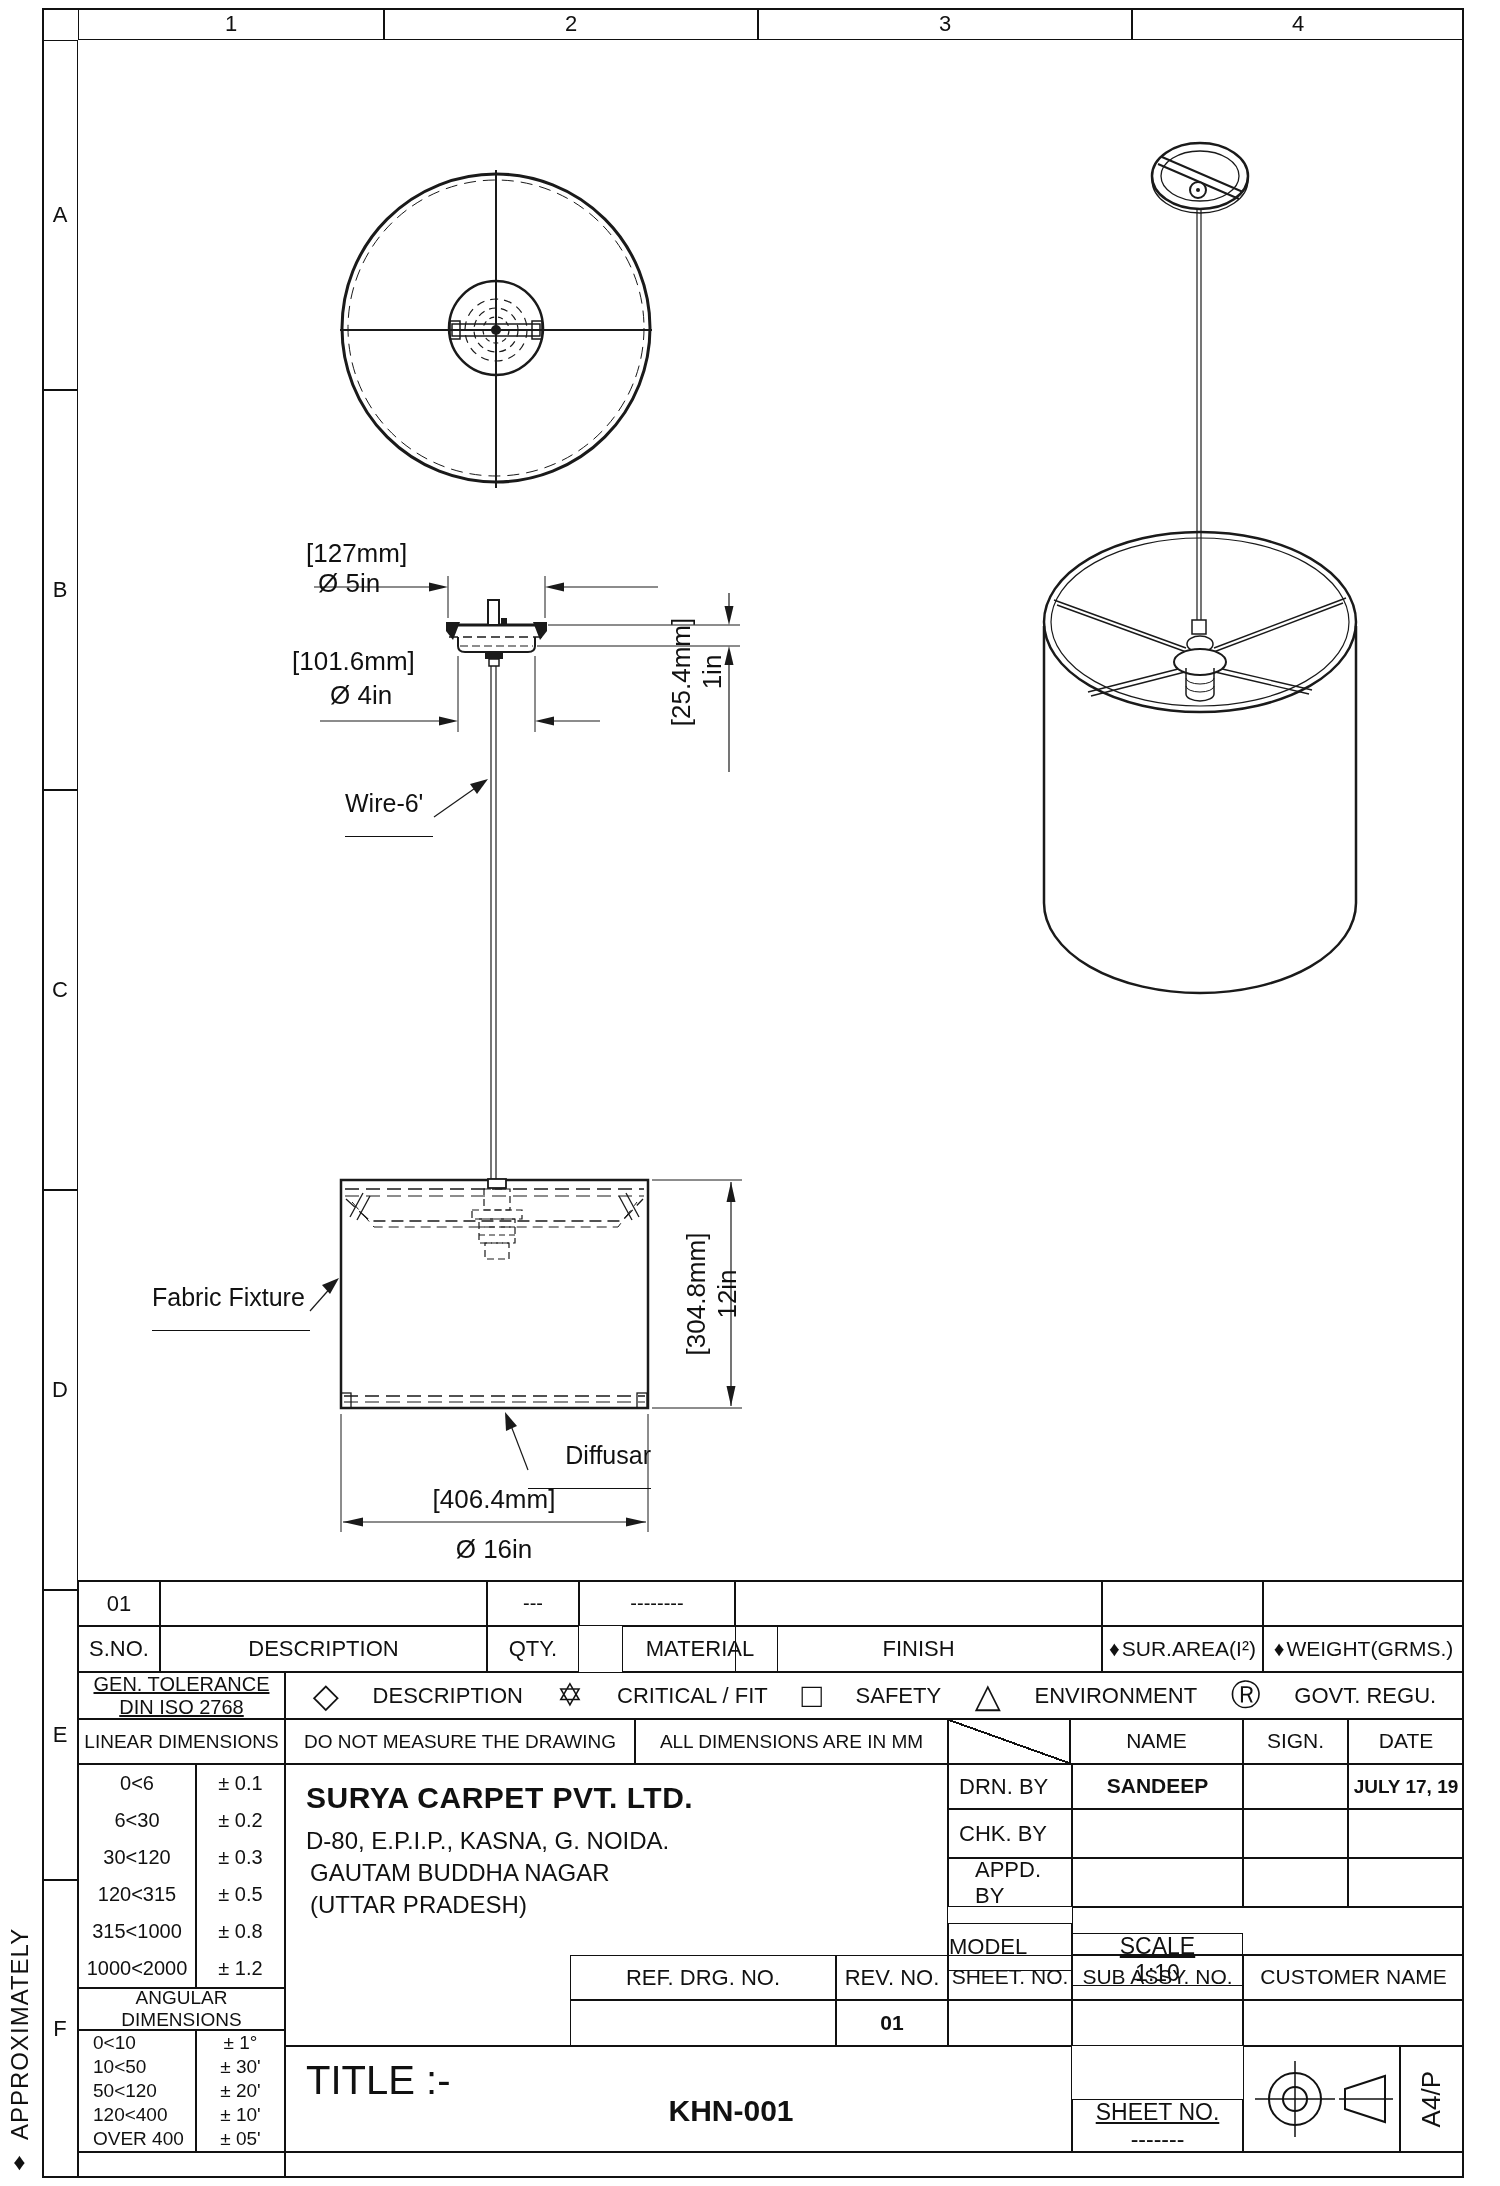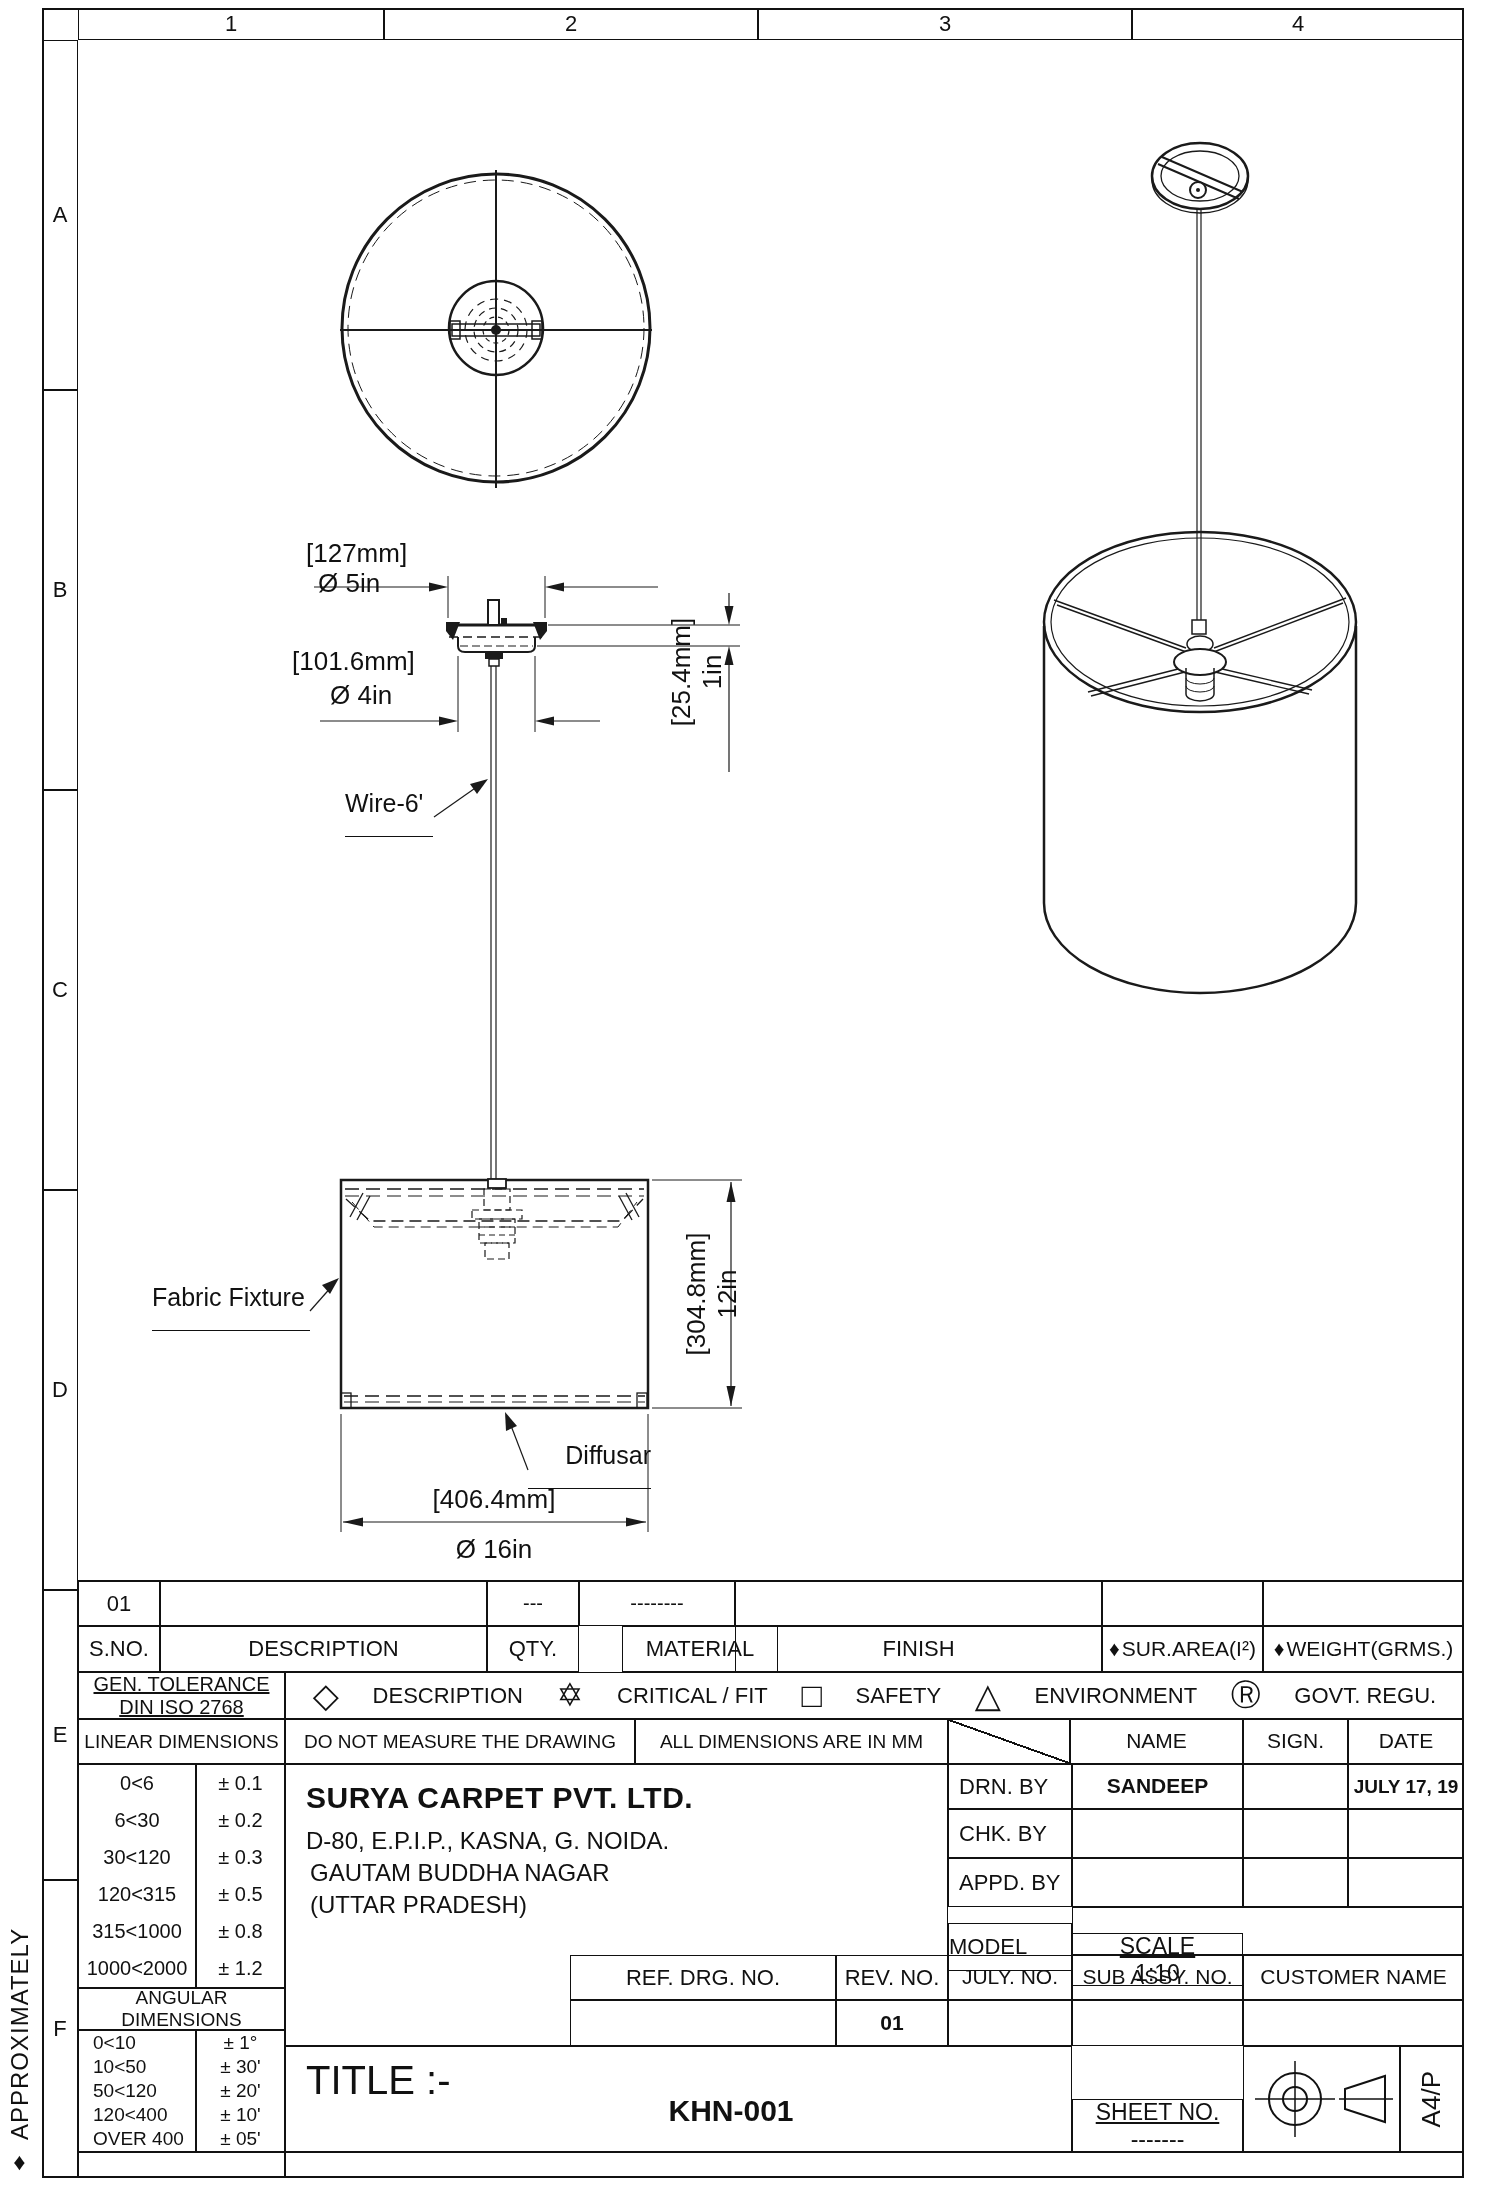--- a/index.html
+++ b/index.html
@@ -304,28 +304,28 @@
   <div class="cell b" style="left:836px;top:2000px;width:112px;height:46px;font-size:21px;">01</div>
 
   <div class="cell left" style="left:948px;top:1764px;width:124px;height:45px;font-size:22px;padding-left:10px;">DRN. BY</div>
   <div class="cell b" style="left:1072px;top:1764px;width:171px;height:45px;font-size:21px;">SANDEEP</div>
   <div class="cell" style="left:1243px;top:1764px;width:105px;height:45px;"></div>
   <div class="cell b" style="left:1348px;top:1764px;width:116px;height:45px;font-size:19px;">JULY 17, 19</div>
   <div class="cell left" style="left:948px;top:1809px;width:124px;height:49px;font-size:22px;padding-left:10px;">CHK. BY</div>
   <div class="cell" style="left:1072px;top:1809px;width:171px;height:49px;"></div>
   <div class="cell" style="left:1243px;top:1809px;width:105px;height:49px;"></div>
   <div class="cell" style="left:1348px;top:1809px;width:116px;height:49px;"></div>
-  <div class="cell left" style="left:948px;top:1858px;width:124px;height:49px;font-size:22px;padding-left:10px;">APPD. BY</div>
+  <div class="cell left" style="left:948px;top:1858px;width:124px;height:49px;font-size:22px;padding-left:26px;">APPD. BY</div>
   <div class="cell" style="left:1072px;top:1858px;width:171px;height:49px;"></div>
   <div class="cell" style="left:1243px;top:1858px;width:105px;height:49px;"></div>
   <div class="cell" style="left:1348px;top:1858px;width:116px;height:49px;"></div>
   <div class="cell left" style="left:948px;top:1907px;width:124px;height:48px;font-size:22px;padding-left:0;margin-top:16px;">MODEL</div>
   <div class="cell" style="left:1072px;top:1907px;width:392px;height:48px;"></div>
 
-  <div class="cell" style="left:948px;top:1955px;width:124px;height:45px;font-size:21px;">JULY. NO.</div>
+  <div class="cell" style="left:948px;top:1955px;width:124px;height:45px;font-size:21px;">SHEET. NO.</div>
   <div class="cell" style="left:1072px;top:1955px;width:171px;height:45px;font-size:21px;">SUB ASSY. NO.</div>
   <div class="cell" style="left:1243px;top:1955px;width:221px;height:45px;font-size:21px;">CUSTOMER NAME</div>
   <div class="cell" style="left:948px;top:2000px;width:124px;height:46px;"></div>
   <div class="cell" style="left:1072px;top:2000px;width:171px;height:46px;"></div>
   <div class="cell" style="left:1243px;top:2000px;width:221px;height:46px;"></div>
 
   <div class="cell" style="left:285px;top:2046px;width:787px;height:106px;">
     <div class="abs" style="left:20px;top:10px;font-size:40px;">TITLE :-</div>
     <div class="abs b" style="left:345px;top:47px;width:200px;text-align:center;font-size:30px;">KHN-001</div>
   </div>

